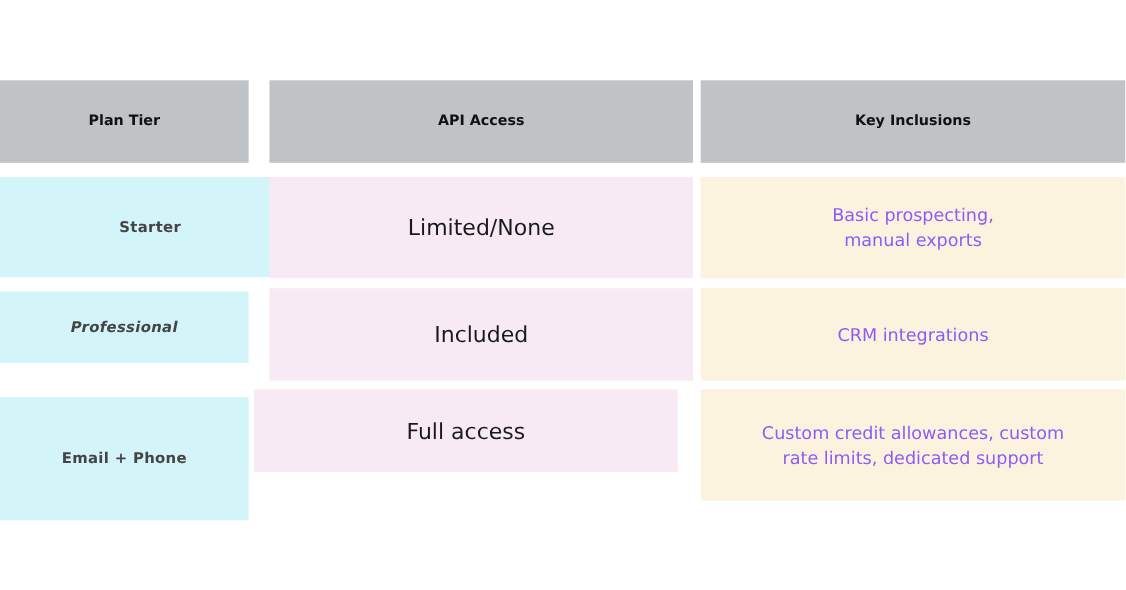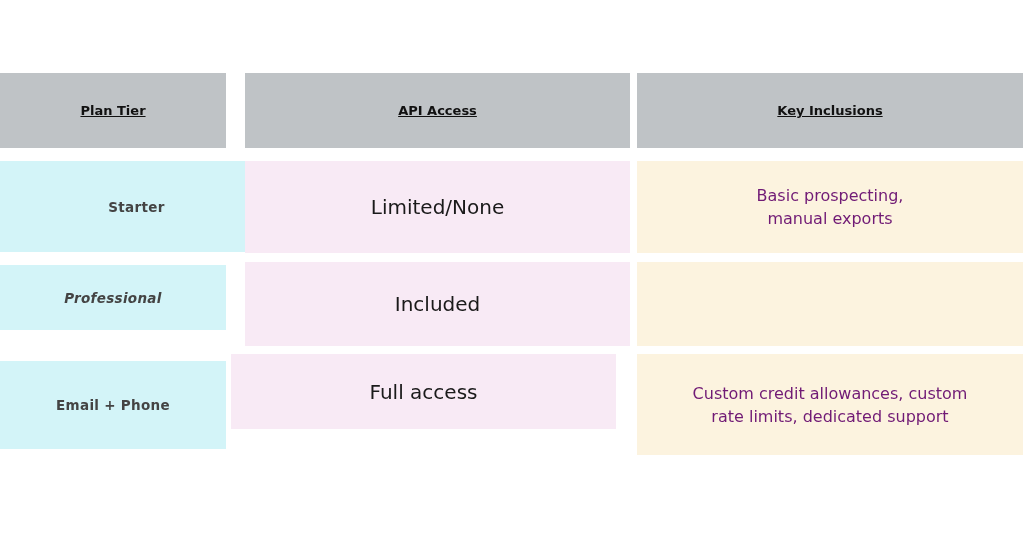--- a/index.html
+++ b/index.html
@@ -1,21 +1,21 @@
 <!DOCTYPE html>
 <html><head>
 <meta charset="utf-8">
 <style>
   html, body { margin:0; padding:0; }
   body { width:1024px; height:536px; background:#ffffff; position:relative; overflow:hidden; font-family:"DejaVu Sans", sans-serif; }
   .cell { position:absolute; display:flex; align-items:center; justify-content:center; text-align:center; box-sizing:border-box; }
-  .hdr { background:#bfc3c6; color:#111; font-weight:bold; font-size:13px;text-decoration:underline; }
+  .hdr { background:#bfc3c6; color:#111; font-weight:bold; font-size:13px; }
   .tier { background:#d3f4f8; color:#444; font-weight:bold; font-size:13.5px; letter-spacing:0.3px; }
   .api { background:#f8eaf5; color:#1a1a1a; font-size:20px; }
-  .inc { background:#fcf3df; color:#701a75; font-size:16px; line-height:23px; padding:0 4px; }
+  .inc { background:#fcf3df; color:#8b5cf6; font-size:16px; line-height:23px; padding:0 4px; }
 </style>
 </head>
 <body>
 
 <div>
   <div class="cell hdr" style="left:0;top:73px;width:226px;height:75px;">
       <span>Plan Tier</span>
     </div>
   <div class="cell hdr" style="left:245px;top:73px;width:385px;height:75px;">
       <span>API Access</span>
@@ -38,24 +38,25 @@
     </div>
 
   <div class="cell tier" style="left:0;top:265px;width:226px;height:65px;font-style:italic;">
       <span>Professional</span>
     </div>
   <div class="cell api" style="left:245px;top:262px;width:385px;height:84px;">
       <span>Included</span>
     </div>
   <div class="cell inc" style="left:637px;top:262px;width:386px;height:84px;">
       <div>
+        <div>CRM integrations</div>
       </div>
     </div>
 
-  <div class="cell tier" style="left:0;top:361px;width:226px;height:88px;">
+  <div class="cell tier" style="left:0;top:361px;width:226px;height:112px;">
       <span>Email + Phone</span>
     </div>
   <div class="cell api" style="left:231px;top:354px;width:385px;height:75px;">
       <span>Full access</span>
     </div>
   <div class="cell inc" style="left:637px;top:354px;width:386px;height:101px;">
       <div>
         <div>Custom credit allowances, custom</div>
         <div>rate limits, dedicated support</div>
       </div>

